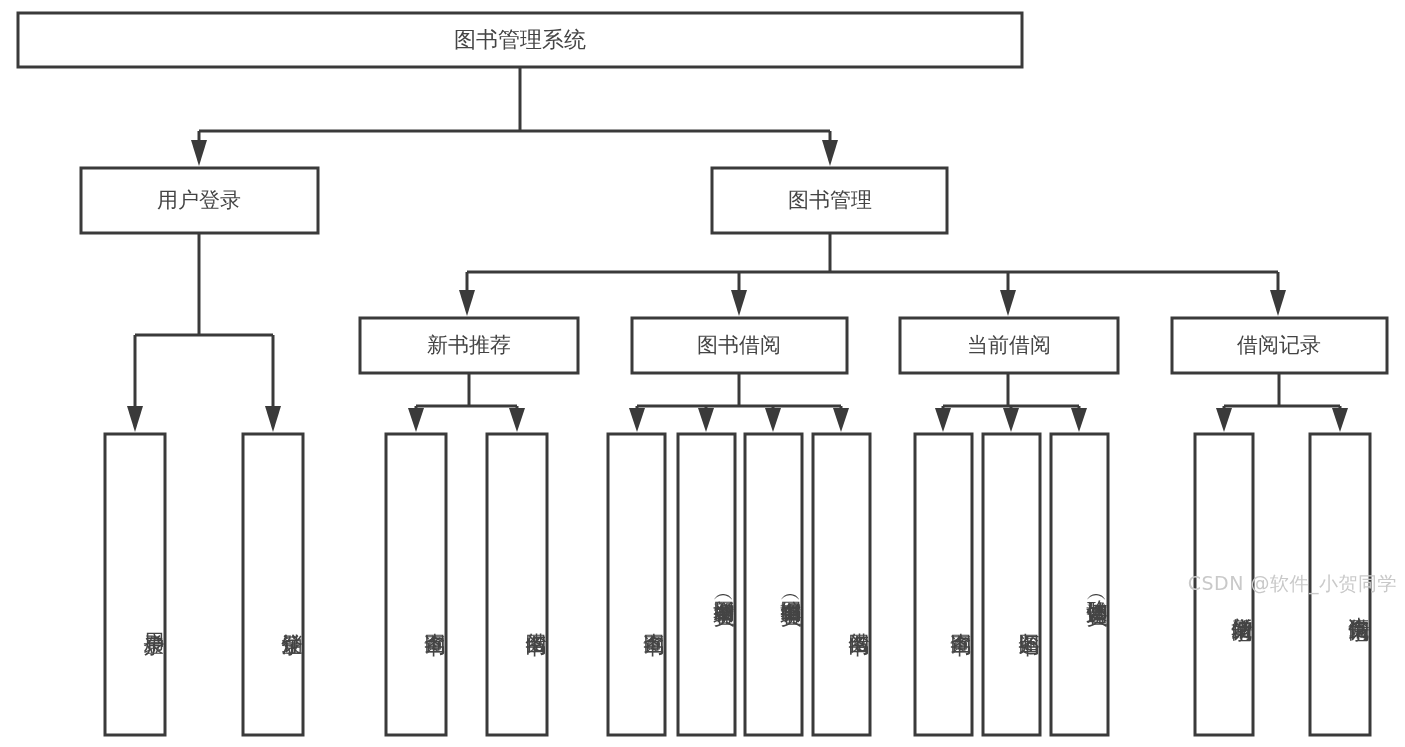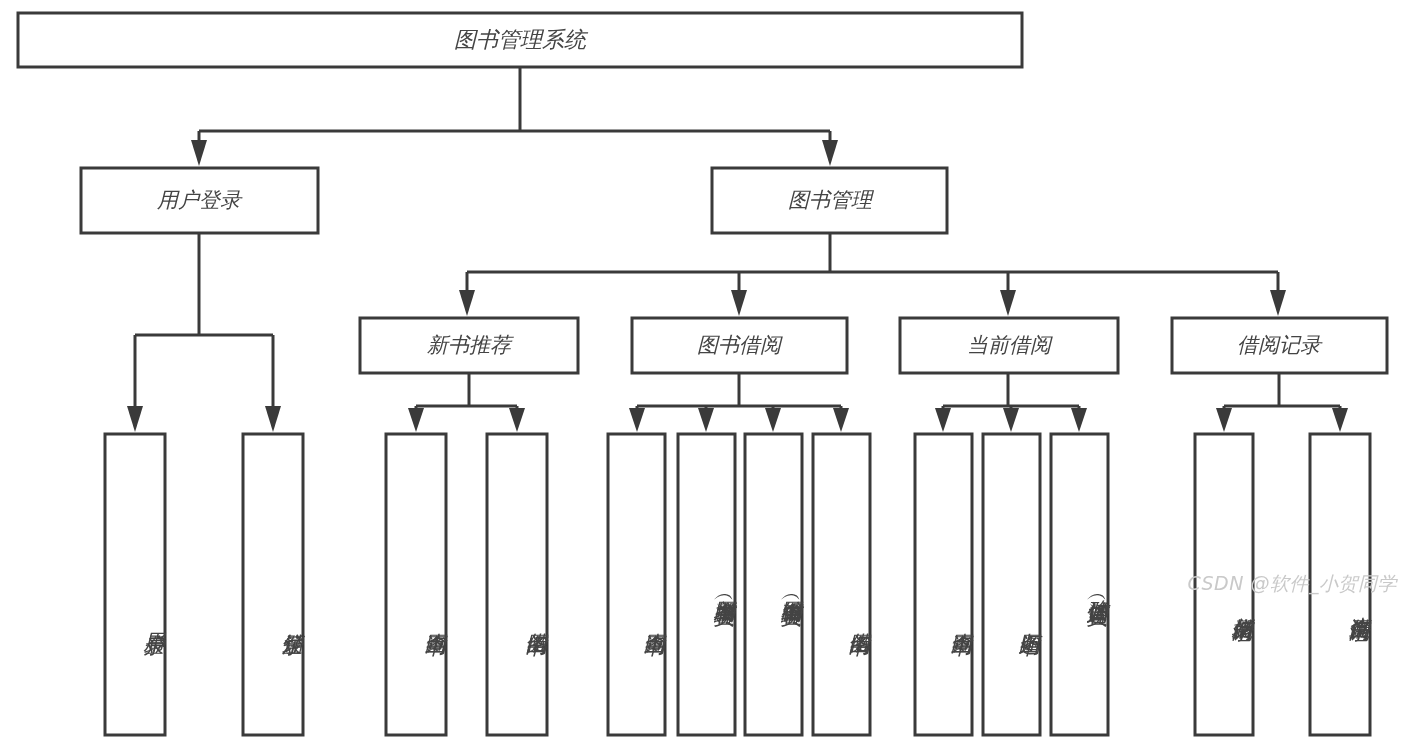--- a/index.html
+++ b/index.html
@@ -11,21 +11,20 @@
     width: 1405px;
     height: 747px;
     overflow: hidden;
     font-family: "DejaVu Sans", "Liberation Sans", sans-serif;
   }
   #diagram-root {
     position: relative;
     width: 1405px;
     height: 601px;
     background: #ffffff;
-    font-style: italic;
   }
   svg#tree-svg {
     position: absolute;
     top: 0;
     left: 0;
     width: 1405px;
     height: 747px;
     display: block;
   }
   .node-rect {

